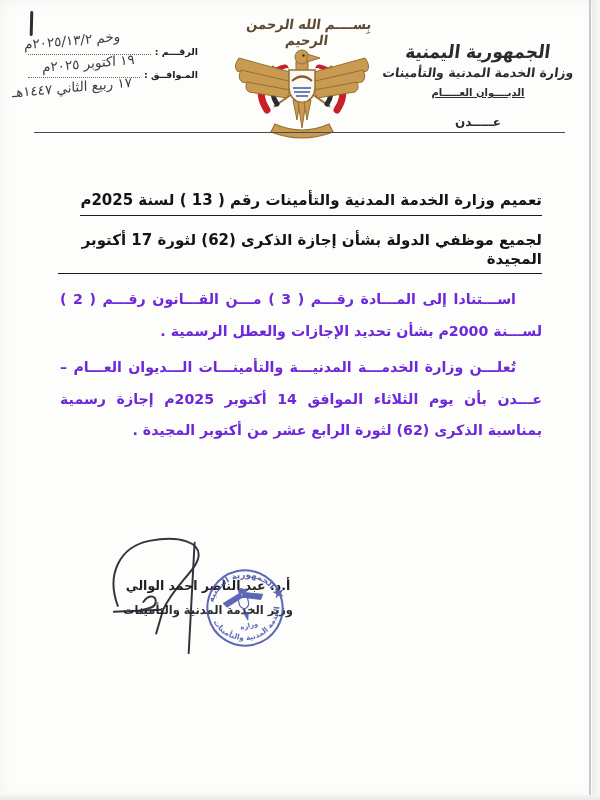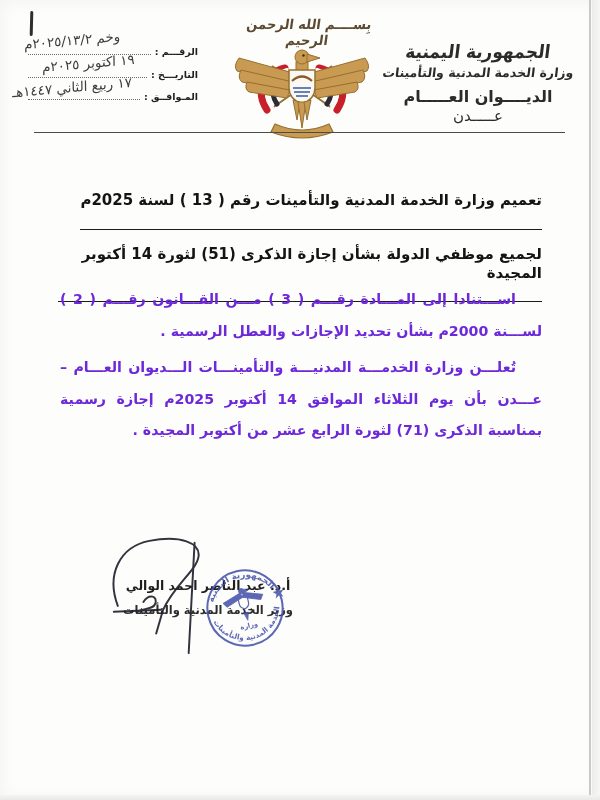--- a/index.html
+++ b/index.html
@@ -29,29 +29,29 @@
   
   .bismillah { position:absolute; left:233px; top:17px; width:150px; text-align:center;
     font-size:13px; font-weight:bold; color:#5c4b33; transform:skewX(-8deg) scaleY(1.05);
     direction:rtl; letter-spacing:-0.5px; }
   .emblem { position:absolute; left:227px; top:40px; width:150px; height:100px; }
 
   
   .letterhead { position:absolute; left:382px; top:42px; width:192px; text-align:center; direction:rtl; color:#2b2b2b; }
   .lh-country { font-size:17px; font-weight:bold; transform:skewX(-7deg) scaleY(1.08); letter-spacing:-1px; margin-bottom:3px; }
   .lh-ministry { font-size:12.5px; font-weight:bold; transform:skewX(-7deg); letter-spacing:-0.5px; margin-bottom:7px; }
-  .lh-office { font-size:16px; font-weight:bold; margin-bottom:1px; }
-  .lh-city { font-size:15px; font-weight:normal; }
+  .lh-office { font-size:10px; font-weight:bold; margin-bottom:17px;text-decoration:underline; }
+  .lh-city { font-size:12px; font-weight:bold; }
 
   .header-rule { position:absolute; left:34px; top:132px; width:531px; border-top:1.6px solid #4a4a4a; }
 
   
   .title-wrap { position:absolute; left:58px; top:190px; width:484px; direction:rtl; text-align:right; }
   .doc-title { display:inline-block; font-size:15px; font-weight:bold; color:#141414;
-    border-bottom:1.7px solid #1c1c1c; padding-bottom:19px; margin-bottom:15px; line-height:1.25; }
+    border-bottom:1.7px solid #1c1c1c; padding-bottom:5px; margin-bottom:15px; line-height:1.25; }
   .body-text { position:absolute; left:60px; top:284px; width:482px; direction:rtl;
     text-align:justify; font-size:14.2px; font-weight:bold; color:#6d28d9; line-height:2.22; }
   .body-text p { margin:0 0 5px 0; text-indent:26px; }
 
   
   .sig-block { position:absolute; left:96px; top:578px; width:224px; text-align:center; direction:rtl; z-index:3; }
   .sig-name { font-size:12.5px; font-weight:bold; color:#1e1e1e; white-space:nowrap; }
   .sig-title { font-size:11.5px; font-weight:bold; color:#2d2d2d; margin-top:10px; white-space:nowrap; }
   .stamp { position:absolute; left:198px; top:561px; width:94px; height:94px; z-index:4;
     transform:rotate(-13deg); opacity:0.88; }
@@ -63,24 +63,20 @@
 <div class="page">
 
   <div class="pen-mark"></div>
   <div class="edge-right-1"></div>
   <div class="edge-right-2"></div>
   <div class="edge-bottom"></div>
 
   <div class="meta-block">
     <div class="meta-row">
       <span class="meta-label">الرقـــم :</span>
-      <span class="meta-dots"></span>
-    </div>
-    <div class="meta-row">
-      <span class="meta-label">التاريـــخ :</span>
       <span class="meta-dots"></span>
     </div>
     <div class="meta-row">
       <span class="meta-label">المـوافــق :</span>
       <span class="meta-dots"></span>
     </div>
     <div class="hand hand-0">وخم ٢٠٢٥/١٣/٢م</div>
     <div class="hand hand-1">١٩ اكتوبر ٢٠٢٥م</div>
     <div class="hand hand-2">١٧ ربيع الثاني ١٤٤٧هـ</div>
   </div>
@@ -130,26 +126,26 @@
     <div class="lh-country">الجمهورية اليمنية</div>
     <div class="lh-ministry">وزارة الخدمة المدنية والتأمينات</div>
     <div class="lh-office">الديــــوان العـــــام</div>
     <div class="lh-city">عـــــدن</div>
   </div>
 
   <div class="header-rule"></div>
 
   <div class="title-wrap">
     <span class="doc-title">تعميم وزارة الخدمة المدنية والتأمينات رقم (  13  ) لسنة 2025م</span><br>
-    <span class="doc-title">لجميع موظفي الدولة بشأن إجازة الذكرى (51) لثورة 14 أكتوبر المجيدة</span>
+    <span class="doc-title">لجميع موظفي الدولة بشأن إجازة الذكرى (62) لثورة 17 أكتوبر المجيدة</span>
   </div>
 
   <div class="body-text">
     <p>اســـتنادا إلى المـــادة رقـــم ( 3 ) مـــن القـــانون رقـــم ( 2 ) لســـنة 2000م بشأن تحديد الإجازات والعطل الرسمية .</p>
-    <p>تُعلـــن وزارة الخدمـــة المدنيـــة والتأمينـــات الـــديوان العـــام – عـــدن بأن يوم الثلاثاء الموافق 14 أكتوبر 2025م إجازة رسمية بمناسبة الذكرى (71) لثورة الرابع عشر من أكتوبر المجيدة .</p>
+    <p>تُعلـــن وزارة الخدمـــة المدنيـــة والتأمينـــات الـــديوان العـــام – عـــدن بأن يوم الثلاثاء الموافق 14 أكتوبر 2025م إجازة رسمية بمناسبة الذكرى (62) لثورة الرابع عشر من أكتوبر المجيدة .</p>
   </div>
 
   <div class="sig-block">
     <div class="sig-name">أ.د. عبد الناصر احمد الوالي</div>
     <div class="sig-title">وزير الخدمة المدنية والتأمينات</div>
   </div>
 
   <svg class="stamp" viewBox="0 0 120 120" xmlns="http://www.w3.org/2000/svg">
     <defs>
       <path id="arcTop" d="M 17,64 A 43,43 0 0 1 103,64"></path>

